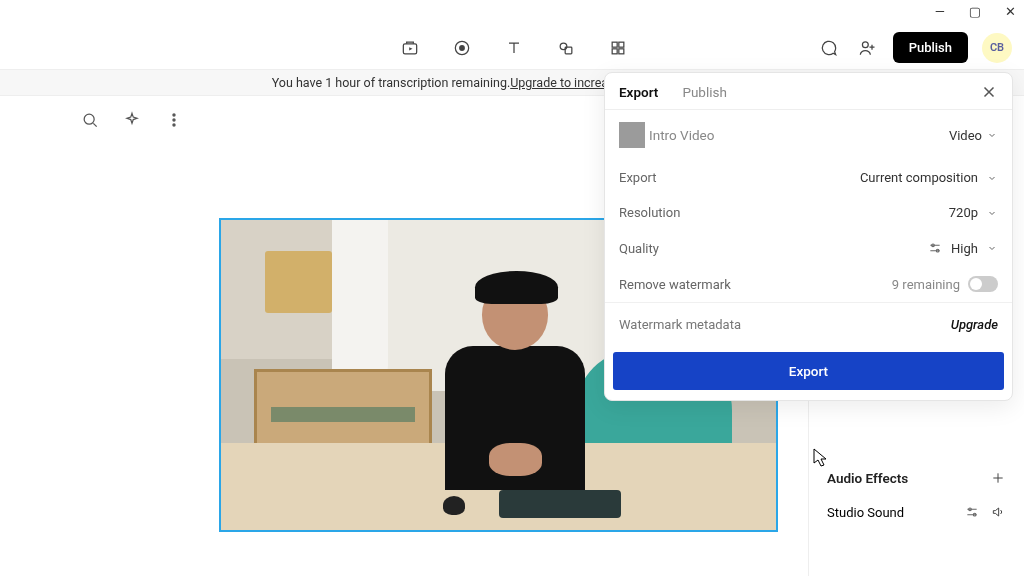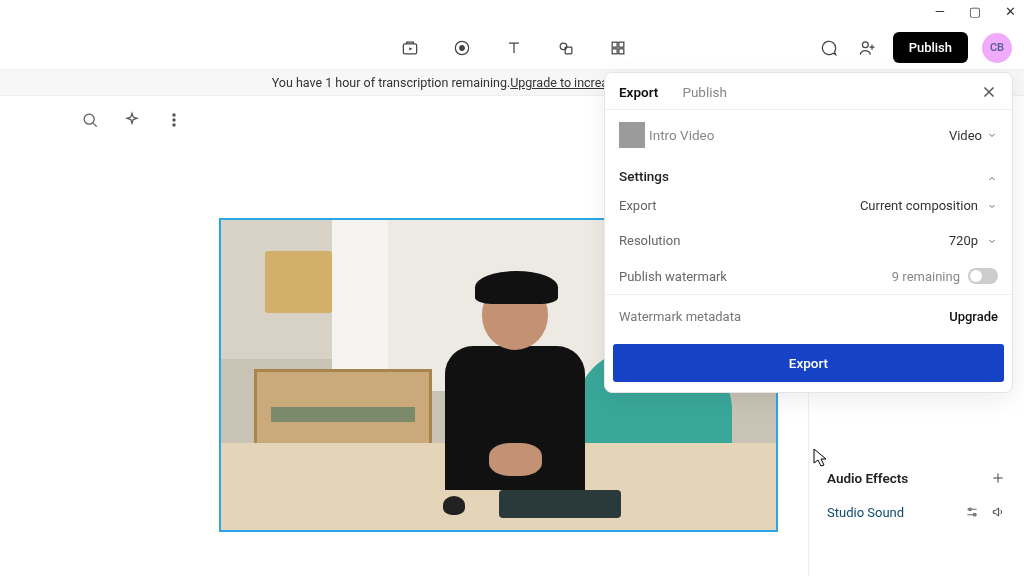--- a/index.html
+++ b/index.html
@@ -10,21 +10,21 @@
   .win-controls span { font-size: 13px; color: #333; cursor: default; }
 
   
   .topbar { position: absolute; top: 26px; left: 0; right: 0; height: 44px; display: flex; align-items: center; border-bottom: 1px solid #eee; padding: 0 12px; }
   .topbar-left { flex: 1; display: flex; align-items: center; }
   .topbar-center { display: flex; gap: 28px; align-items: center; margin-left: 200px; }
   .topbar-right { display: flex; gap: 14px; align-items: center; }
   .icon-btn { width: 24px; height: 24px; display: flex; align-items: center; justify-content: center; color: #444; }
   .icon-btn svg { width: 20px; height: 20px; stroke: currentColor; fill: none; stroke-width: 1.5; }
   .publish-btn { background: #000; color: #fff; border: none; border-radius: 6px; padding: 8px 16px; font-size: 13px; font-weight: 500; }
-  .avatar { width: 30px; height: 30px; border-radius: 50%; background: #f0abfc; color: #5a5f9e; display: flex; align-items: center; justify-content: center; font-size: 11px; font-weight: 600; }
+  .avatar { width: 30px; height: 30px; border-radius: 50%; background: #fef9c3; color: #5a5f9e; display: flex; align-items: center; justify-content: center; font-size: 11px; font-weight: 600; }
 
   
   .banner { position: absolute; top: 70px; left: 0; right: 0; height: 26px; background: #f7f7f7; border-bottom: 1px solid #eee; display: flex; align-items: center; justify-content: center; font-size: 12.5px; color: #333; }
   .banner a { color: #333; text-decoration: underline; }
 
   
   .mini-tools { position: absolute; top: 108px; left: 78px; display: flex; gap: 18px; align-items: center; }
   .mini-tools .icon-btn { color: #555; }
 
   
@@ -41,21 +41,21 @@
   .preview .mouse { position: absolute; bottom: 5%; left: 40%; width: 4%; height: 6%; background: #222; border-radius: 50% 50% 40% 40%; }
   .preview .person { position: absolute; top: 12%; left: 38%; width: 30%; height: 75%; }
   .preview .person .head { position: absolute; top: 10%; left: 30%; width: 40%; height: 30%; background: #c39174; border-radius: 50%; }
   .preview .person .cap { position: absolute; top: 6%; left: 26%; width: 50%; height: 14%; background: #111; border-radius: 50% 50% 20% 20%; }
   .preview .person .body { position: absolute; top: 38%; left: 8%; width: 84%; height: 62%; background: #111; border-radius: 28px 28px 0 0; }
   .preview .person .hands { position: absolute; bottom: 6%; left: 34%; width: 32%; height: 14%; background: #c39174; border-radius: 40%; }
 
   
   .side-right { position: absolute; top: 96px; right: 0; width: 216px; bottom: 0; border-left: 1px solid #eee; background: #fff; padding-top: 366px; }
   .ae-header { display: flex; align-items: center; justify-content: space-between; padding: 8px 18px; font-size: 13.5px; font-weight: 600; color: #222; }
-  .ae-row { display: flex; align-items: center; justify-content: space-between; padding: 10px 18px; font-size: 13px; color: #0c4a6e; }
+  .ae-row { display: flex; align-items: center; justify-content: space-between; padding: 10px 18px; font-size: 13px; color: #000000; }
   .ae-row .row-icons { display: flex; gap: 10px; color: #555; }
 
   
   .export-panel { position: absolute; top: 72px; left: 604px; width: 409px; background: #fff; border: 1px solid #e5e5e5; border-radius: 8px; box-shadow: 0 6px 24px rgba(0,0,0,.08); }
   .ep-tabs { display: flex; align-items: center; padding: 10px 14px 8px; border-bottom: 1px solid #eee; }
   .ep-tab { font-size: 13.5px; margin-right: 24px; color: #888; }
   .ep-tab.active { color: #111; font-weight: 600; }
   .ep-close { margin-left: auto; width: 18px; height: 18px; color: #555; }
   .ep-title-row { display: flex; align-items: center; padding: 12px 14px; gap: 4px; }
   .ep-thumb { width: 26px; height: 26px; background: #9b9b9b; }
@@ -69,21 +69,21 @@
   .chev svg { width: 12px; height: 12px; stroke: #666; fill: none; stroke-width: 2; }
   .sliders { width: 16px; height: 16px; }
   .sliders svg { width: 16px; height: 16px; stroke: #666; fill: none; stroke-width: 1.6; }
   .toggle { width: 30px; height: 16px; border-radius: 10px; position: relative; }
   .toggle.on { background: #1f8fff; }
   .toggle.off { background: #ccc; }
   .toggle .knob { position: absolute; top: 2px; width: 12px; height: 12px; background: #fff; border-radius: 50%; }
   .toggle.on .knob { right: 2px; }
   .toggle.off .knob { left: 2px; }
   .ep-wm-row { display: flex; align-items: center; justify-content: space-between; padding: 14px 14px; font-size: 13px; color: #777; border-top: 1px solid #f0f0f0; }
-  .ep-wm-row .upgrade { color: #111; font-weight: 500; }
+  .ep-wm-row .upgrade { color: #111; font-weight: 500; font-style: italic; }
   .ep-export-btn { margin: 6px 8px 10px; background: #1643c6; color: #fff; text-align: center; padding: 11px 0; font-size: 13.5px; font-weight: 500; border-radius: 3px; }
   .cursor { position: absolute; top: 448px; left: 813px; width: 16px; height: 20px; pointer-events: none; }
   .cursor svg { width: 16px; height: 20px; }
 </style>
 </head>
 <body>
 
 <div class="win-controls">
   <span>—</span>
   <span>▢</span>
@@ -231,26 +231,20 @@
     <div class="ep-thumb"></div>
     <div class="ep-title">Intro Video</div>
     <div class="ep-type">
       <span>Video</span>
       <span class="chev"><svg viewBox="0 0 24 24">
             <path d="M7 10l5 5 5-5"></path>
           </svg></span>
     </div>
   </div>
 
-  <div class="ep-section">
-    <span class="ep-section-label">Settings</span>
-    <span class="chev"><svg viewBox="0 0 24 24">
-          <path d="M7 14l5-5 5 5"></path>
-        </svg></span>
-  </div>
 
   <div class="ep-row">
     <span>Export</span>
     <span class="ep-val">
       <span>Current composition</span>
       <span class="chev"><svg viewBox="0 0 24 24">
             <path d="M7 10l5 5 5-5"></path>
           </svg></span>
     </span>
   </div>
@@ -258,24 +252,38 @@
   <div class="ep-row">
     <span>Resolution</span>
     <span class="ep-val">
       <span>720p</span>
       <span class="chev"><svg viewBox="0 0 24 24">
             <path d="M7 10l5 5 5-5"></path>
           </svg></span>
     </span>
   </div>
 
-
-
   <div class="ep-row">
-    <span>Publish watermark</span>
+    <span>Quality</span>
+    <span class="ep-val">
+      <span class="sliders"><svg viewBox="0 0 24 24">
+            <path d="M5 8h14M5 16h14"></path>
+            <circle cx="9" cy="8" r="2"></circle>
+            <circle cx="16" cy="16" r="2"></circle>
+          </svg></span>
+      <span>High</span>
+      <span class="chev"><svg viewBox="0 0 24 24">
+            <path d="M7 10l5 5 5-5"></path>
+          </svg></span>
+    </span>
+  </div>
+
+
+  <div class="ep-row">
+    <span>Remove watermark</span>
     <span class="ep-val">
       <span style="color:#888">9 remaining</span>
       <span class="toggle off">
           <span class="knob"></span>
         </span>
     </span>
   </div>
 
   <div class="ep-wm-row">
     <span>Watermark metadata</span>

